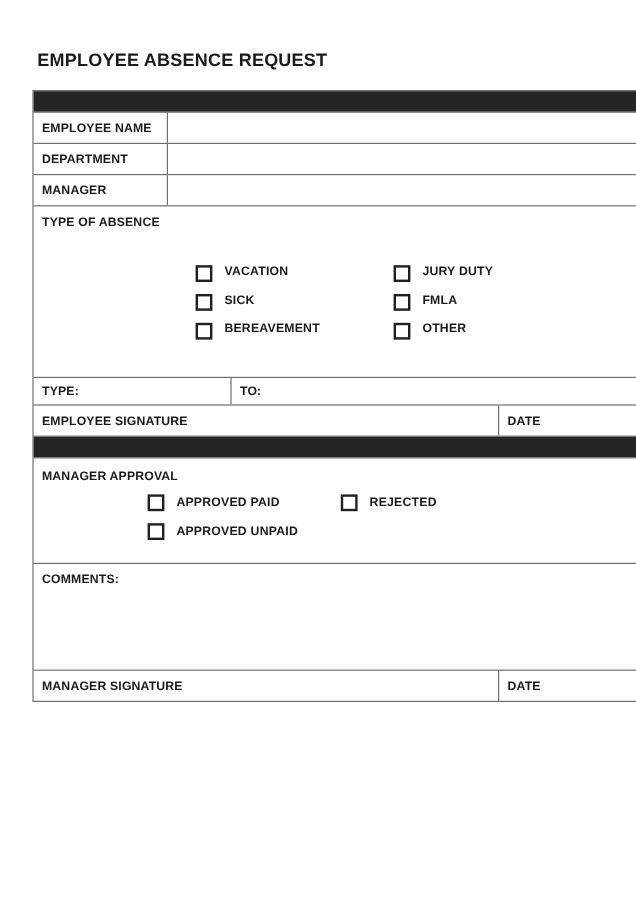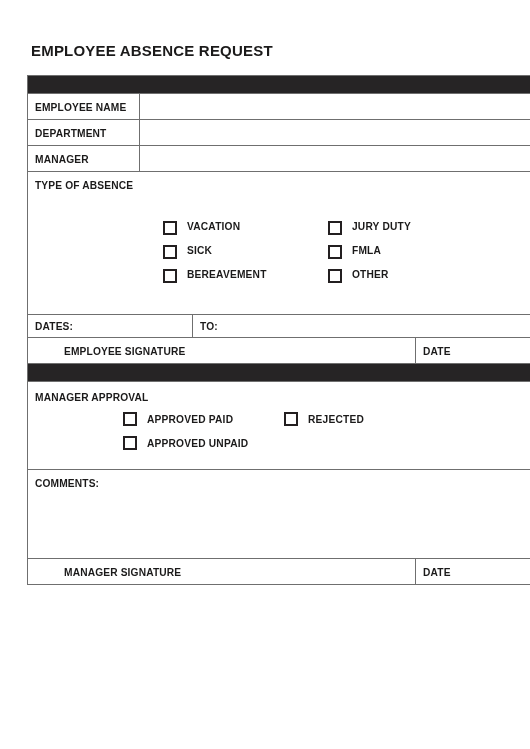--- a/index.html
+++ b/index.html
@@ -122,21 +122,21 @@
     padding: 8px 7px;
     font-size: 10.2px;
     font-weight: bold;
     letter-spacing: 0.15px;
     color: #1b1a1a;
     width: 100%;
   }
   .reason-box { height: 112px; }
   .comments-box { height: 88px; }
 
-  .sig-col { flex: 1; min-height: 25px; margin-left: 29px; }
+  .sig-col { flex: 1; min-height: 25px; }
   .date-col { width: 140px; min-height: 25px; }
 
   .approval-block {
     box-sizing: border-box;
     width: 100%;
     padding: 10px 7px 9px 7px;
   }
   .approval-block .section-label {
     font-size: 10.2px;
     font-weight: bold;
@@ -217,21 +217,21 @@
               <span class="cblabel">OTHER</span>
             </div>
           </div>
 
         </div>
         <div class="cbspacer-bottom"></div>
       </div>
     </div>
 
     <div class="row">
-      <div class="cell dates-from vsplit">DATES:</div>
+      <div class="cell dates-from vsplit">TYPE:</div>
       <div class="cell dates-to">TO:</div>
     </div>
 
 
     <div class="row">
       <div class="cell sig-col vsplit">EMPLOYEE SIGNATURE</div>
       <div class="cell date-col">DATE</div>
     </div>
 
     <div class="row">

